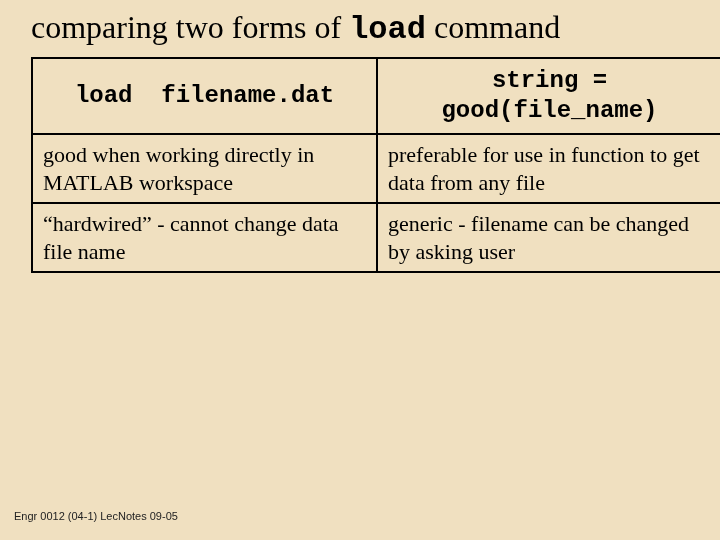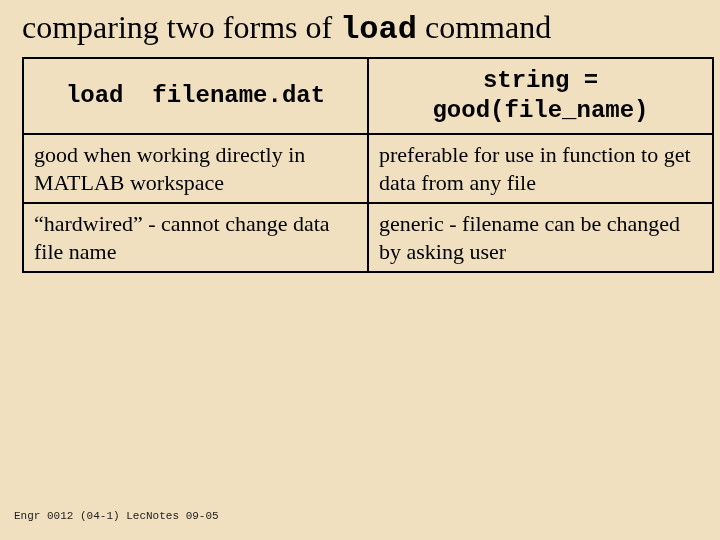--- a/index.html
+++ b/index.html
@@ -10,21 +10,21 @@
     background: #f0e0c0;
     font-family: "Times New Roman", Times, serif;
     color: #000;
     overflow: hidden;
   }
   .slide {
     width: 720px;
     height: 540px;
     position: relative;
     box-sizing: border-box;
-    padding: 10px 14px 0 22px;
+    padding: 10px 14px 0 31px;
   }
   .title {
     font-size: 32px;
     font-weight: normal;
     margin: 0 0 10px 0;
     line-height: 1.1;
   }
   .mono {
     font-family: "Courier New", Courier, monospace;
     font-weight: bold;
@@ -46,21 +46,21 @@
     font-family: "Courier New", Courier, monospace;
     font-weight: bold;
     font-size: 24px;
     vertical-align: middle;
     height: 62px;
   }
   .footer {
     position: absolute;
     left: 14px;
     bottom: 18px;
-    font-family: Liberation Mono, monospace;
+    font-family: Liberation Sans, sans-serif;
     font-size: 11px;
     color: #222;
   }
   .mono-sm {
     font-family: "Courier New", Courier, monospace;
     font-weight: bold;
     font-size: 20px;
   }
 </style>
 </head>

